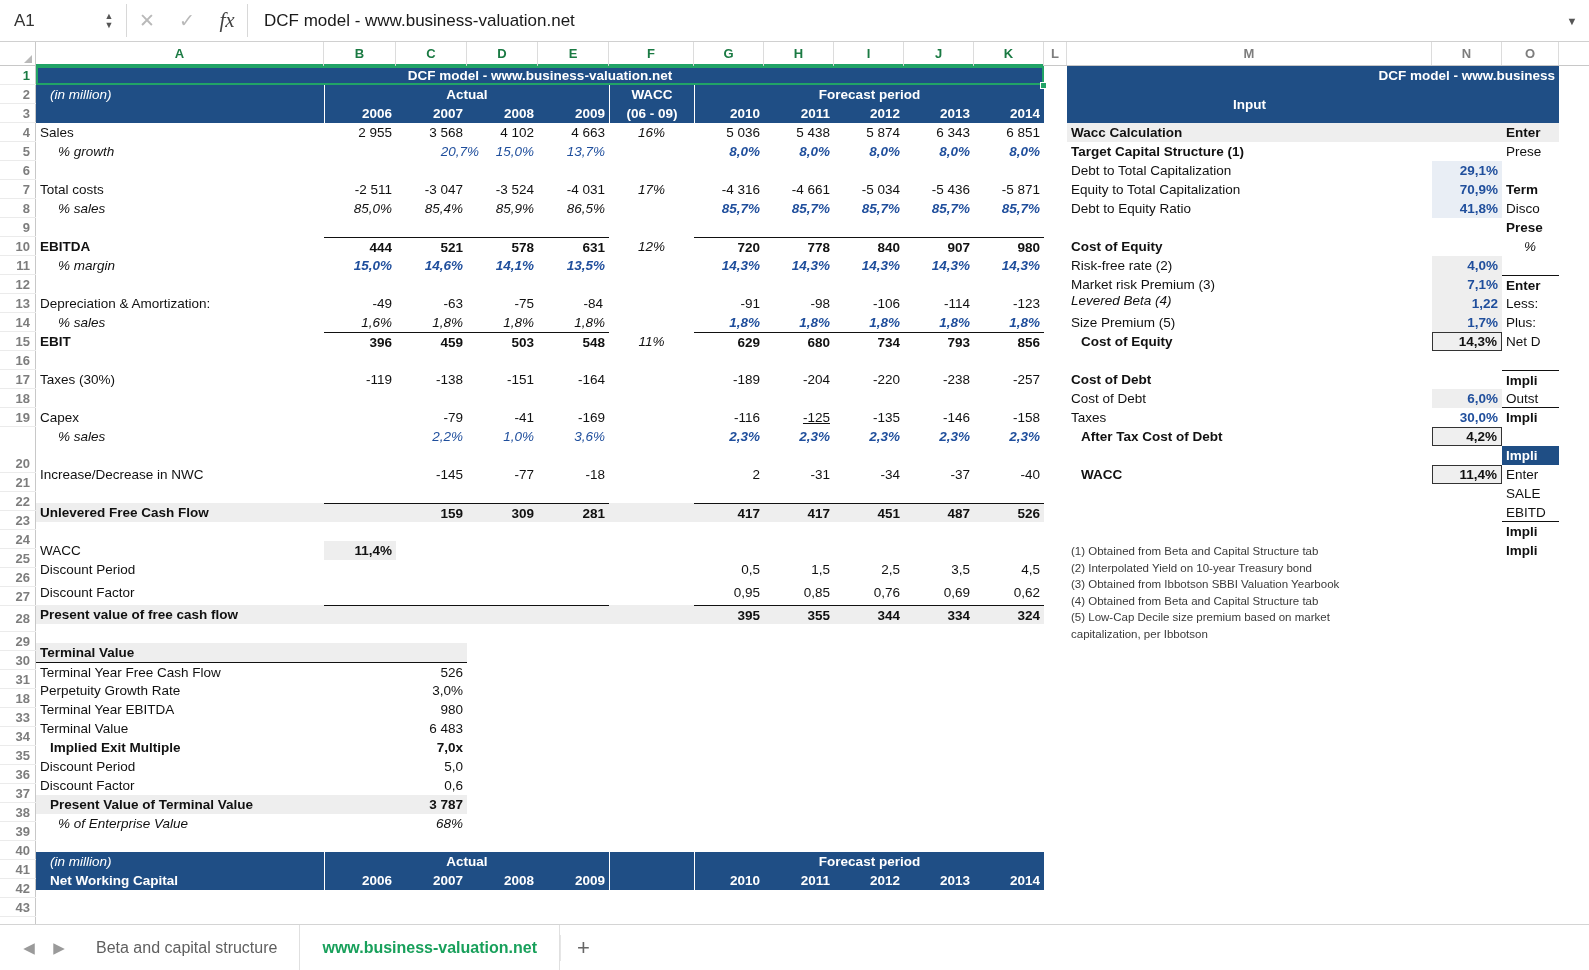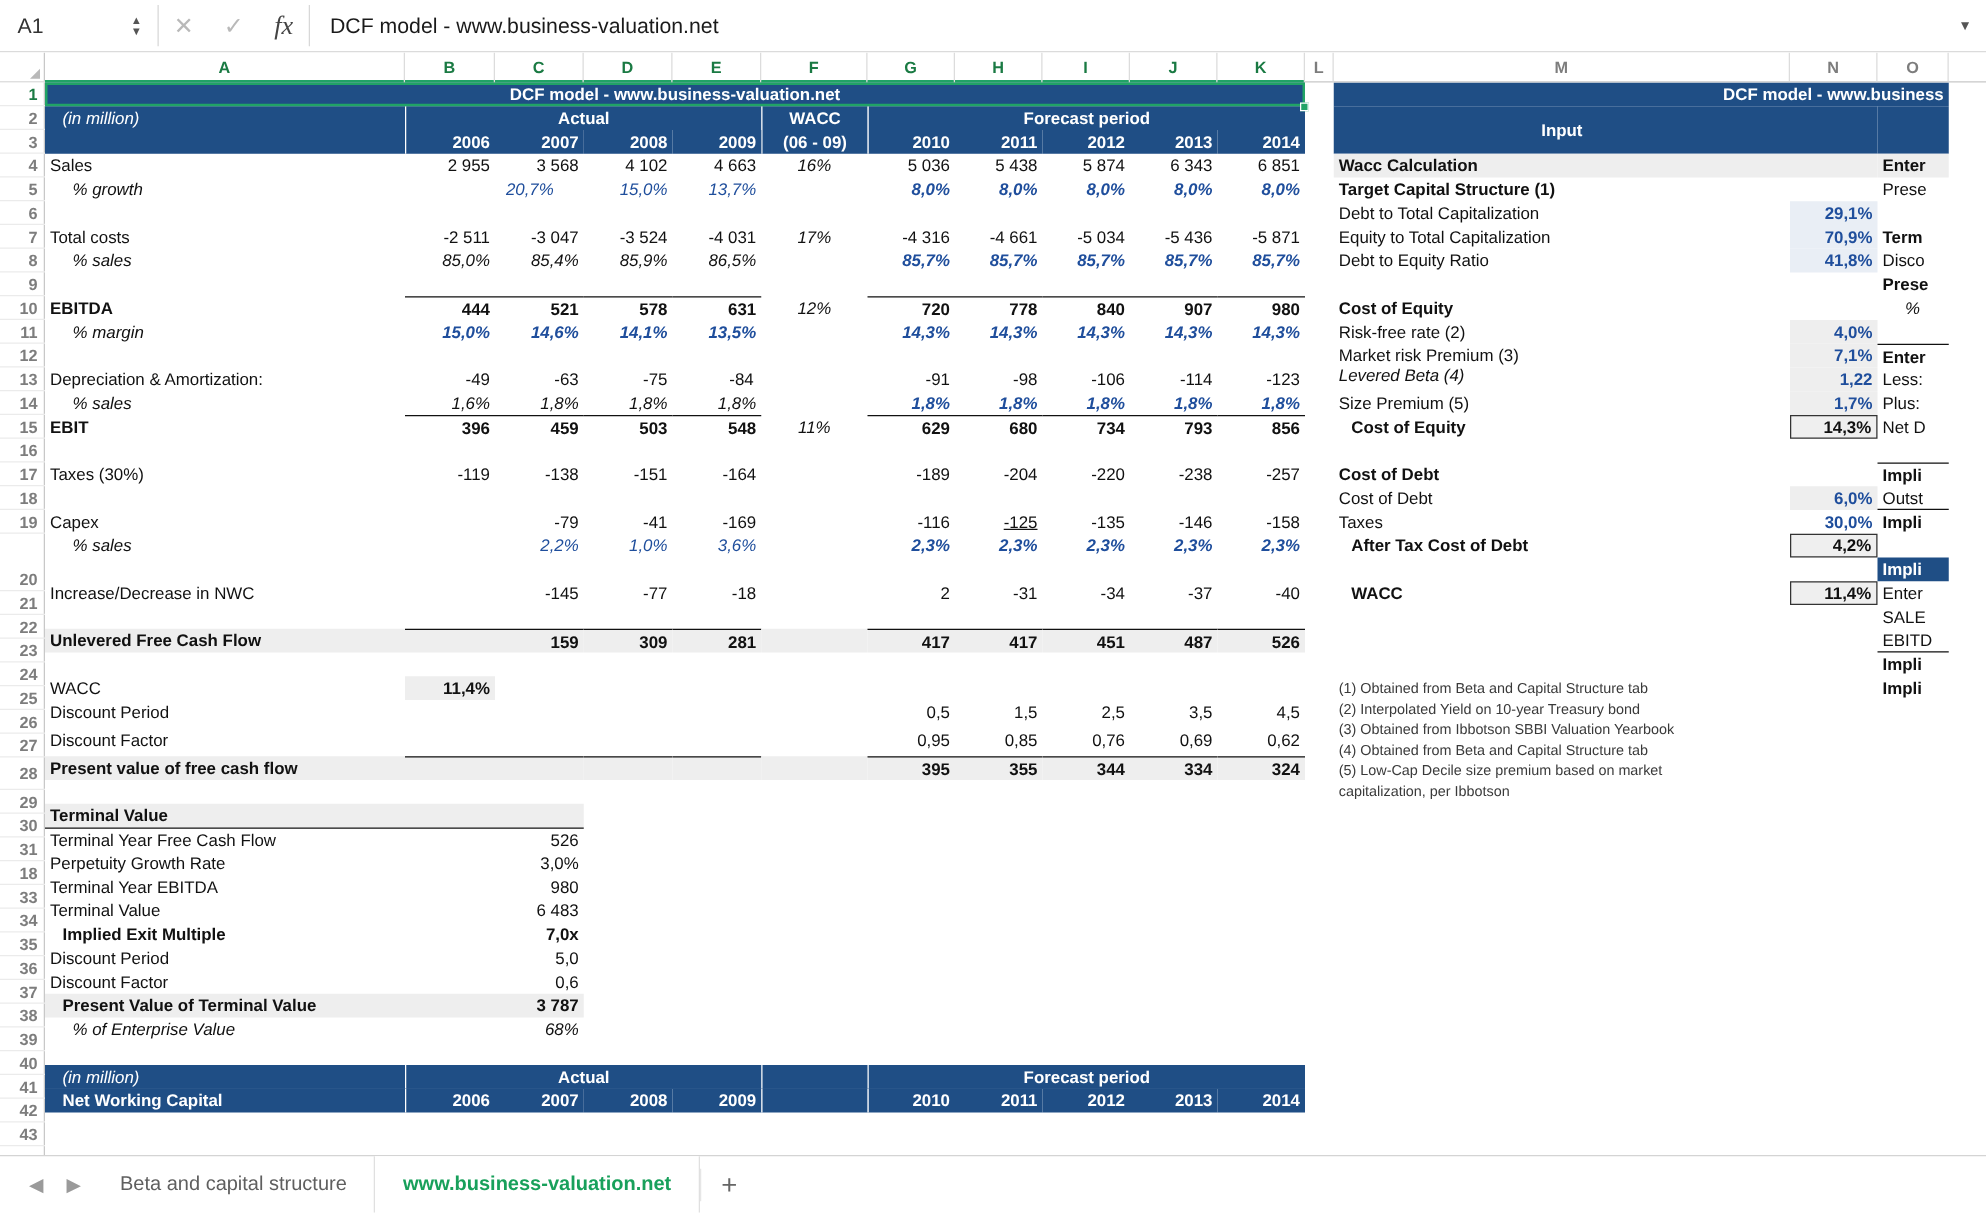--- a/index.html
+++ b/index.html
@@ -197,21 +197,21 @@
       <div class="cell r b0" style="position: absolute; left: 431px; top: 57px; width: 71px; height: 19px;">4 102</div>
       <div class="cell r b0" style="position: absolute; left: 502px; top: 57px; width: 71px; height: 19px;">4 663</div>
       <div class="cell c i" style="position: absolute; left: 573px; top: 57px; width: 85px; height: 19px;">16%</div>
       <div class="cell r b0" style="position: absolute; left: 658px; top: 57px; width: 70px; height: 19px;">5 036</div>
       <div class="cell r b0" style="position: absolute; left: 728px; top: 57px; width: 70px; height: 19px;">5 438</div>
       <div class="cell r b0" style="position: absolute; left: 798px; top: 57px; width: 70px; height: 19px;">5 874</div>
       <div class="cell r b0" style="position: absolute; left: 868px; top: 57px; width: 70px; height: 19px;">6 343</div>
       <div class="cell r b0" style="position: absolute; left: 938px; top: 57px; width: 70px; height: 19px;">6 851</div>
       <div class="cell cell l i nudge" style="position: absolute; left: 0px; top: 76px; width: 288px; height: 19px;">% growth</div>
       <div class="cell r i blue" style="position: absolute; left: 288px; top: 76px; width: 72px; height: 19px;"></div>
-      <div class="cell r i blue" style="position: absolute; left: 340px; top: 76px; width: 71px; height: 19px;">20,7%</div>
+      <div class="cell r i blue" style="position: absolute; left: 376px; top: 76px; width: 71px; height: 19px;">20,7%</div>
       <div class="cell r i blue" style="position: absolute; left: 431px; top: 76px; width: 71px; height: 19px;">15,0%</div>
       <div class="cell r i blue" style="position: absolute; left: 502px; top: 76px; width: 71px; height: 19px;">13,7%</div>
       <div class="cell c i" style="position: absolute; left: 573px; top: 76px; width: 85px; height: 19px;"></div>
       <div class="cell r i blue b" style="position: absolute; left: 658px; top: 76px; width: 70px; height: 19px;">8,0%</div>
       <div class="cell r i blue b" style="position: absolute; left: 728px; top: 76px; width: 70px; height: 19px;">8,0%</div>
       <div class="cell r i blue b" style="position: absolute; left: 798px; top: 76px; width: 70px; height: 19px;">8,0%</div>
       <div class="cell r i blue b" style="position: absolute; left: 868px; top: 76px; width: 70px; height: 19px;">8,0%</div>
       <div class="cell r i blue b" style="position: absolute; left: 938px; top: 76px; width: 70px; height: 19px;">8,0%</div>
       <div class="cell cell l" style="position: absolute; left: 0px; top: 114px; width: 288px; height: 19px;">Total costs</div>
       <div class="cell r" style="position: absolute; left: 288px; top: 114px; width: 72px; height: 19px;">-2 511</div>

